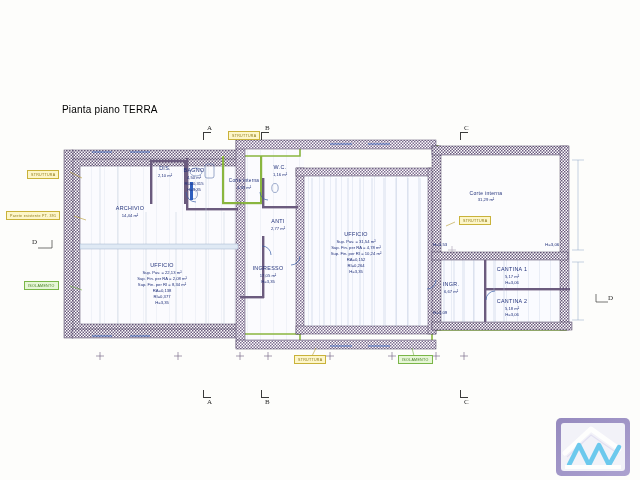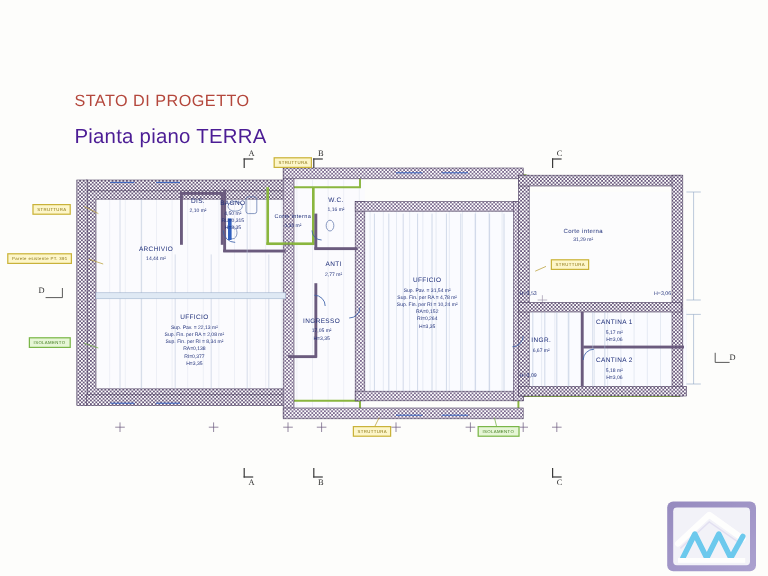--- a/index.html
+++ b/index.html
@@ -16,22 +16,22 @@
 
   
   .title1{
     left:62px;top:76px;
     font-size:13.5px;letter-spacing:.4px;
     color:#b4473c;font-weight:400;
     white-space:nowrap;
   }
   .title2{
     left:62px;top:104px;
-    font-size:17px;letter-spacing:.2px;
-    color:#4c1d95;
+    font-size:10px;letter-spacing:.2px;
+    color:#000000;
     white-space:nowrap;
   }
   .roomblock{text-align:center;line-height:1.45;}
   .roomblock .nm{font-size:5.4px;color:#20307a;letter-spacing:.3px;}
   .roomblock .ln{font-size:4.2px;color:#20307a;}
 
   .hlab{font-size:4.4px;color:#20307a;white-space:nowrap;}
 
   
   .tag{
@@ -65,21 +65,20 @@
     overflow:hidden;
   }
   #wm .inner{position:absolute;left:5px;top:5px;right:5px;bottom:5px;
     background:#efeef8;border-radius:3px;overflow:hidden;}
 </style>
 </head>
 <body>
 
 <div id="stage">
 
-  <div class="abs title1">STATO DI PROGETTO</div>
   <div class="abs title2">Pianta piano TERRA</div>
 
   <svg class="abs" style="left:0;top:0;" width="640" height="480" viewBox="0 0 640 480">
     <defs>
       <pattern id="hatchWall" width="3" height="3" patternUnits="userSpaceOnUse">
         <rect width="3" height="3" fill="#ffffff"></rect>
         <rect width="1.5" height="1.5" fill="#6b5b7e"></rect>
         <rect x="1.5" y="1.5" width="1.5" height="1.5" fill="#6b5b7e"></rect>
       </pattern>
       <pattern id="hatchWall2" width="3" height="3" patternUnits="userSpaceOnUse">

